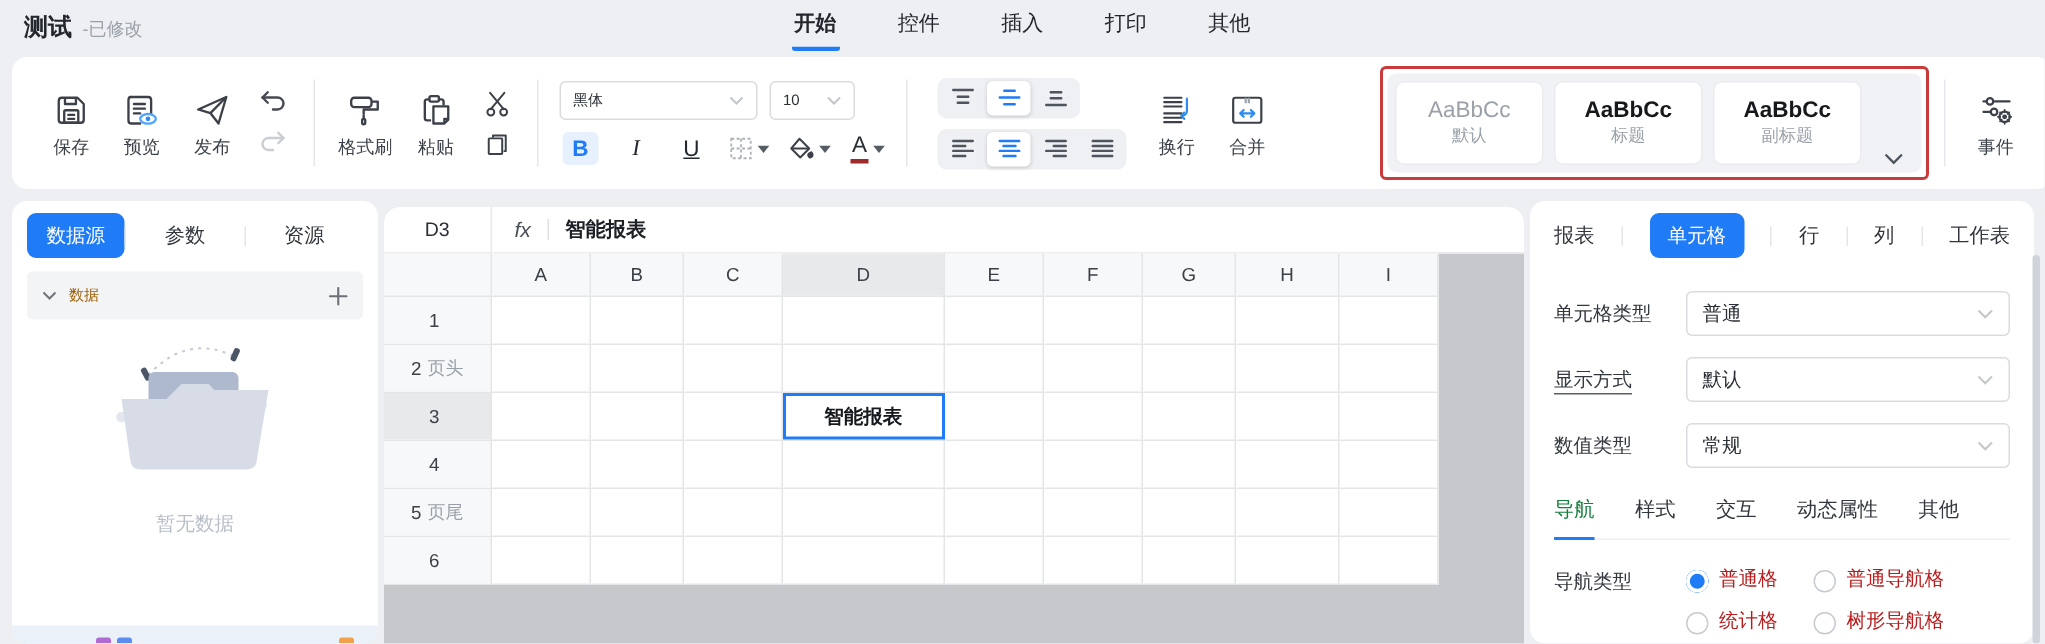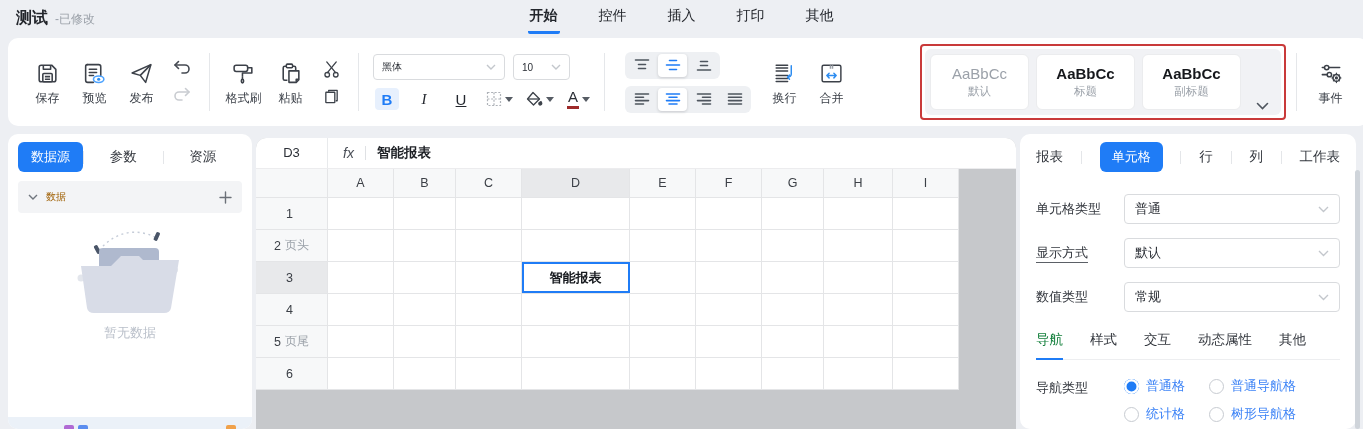--- a/index.html
+++ b/index.html
@@ -47,21 +47,21 @@
   .style-name{font-size:11.5px;color:#9ba1a9;line-height:1}
   .gallery-caret{width:28px;display:flex;justify-content:center;cursor:pointer}
   
   .left-card{position:absolute;left:8px;top:134px;width:244px;bottom:0;background:#fff;border-radius:10px;overflow:hidden}
   .lp-tabs{display:flex;align-items:center;height:46px;padding:0 10px;justify-content:space-between}
   .lp-pill{background:#1f7cf6;color:#fff;border-radius:6px;padding:6px 13px;font-size:13px;cursor:pointer}
   .lp-tab{font-size:13.5px;color:#32363d;cursor:pointer;flex:1;text-align:center}
   .vdiv{width:1px;height:13px;background:#e4e6e9}
   .lp-section{margin:1px 10px;background:#f3f4f6;border-radius:4px;height:32px;display:flex;align-items:center;padding:0 10px;gap:8px}
   .lp-section .name{font-size:10px;color:#a16207;flex:1}
-  .empty{position:absolute;top:86px;left:0;right:0;display:flex;flex-direction:column;align-items:center;gap:4px}
+  .empty{position:absolute;top:86px;left:0;right:0;display:flex;flex-direction:column;align-items:center;gap:20px}
   .empty .txt{font-size:13px;color:#b9bfc9}
   .lp-bottom{position:absolute;left:0;right:0;bottom:0;height:12px;background:#ebf1f8;overflow:hidden}
   .speck{position:absolute;bottom:0;width:10px;height:4px;border-radius:2px 2px 0 0}
   
   .canvas{position:absolute;left:256px;top:138px;width:760px;bottom:0;background:#c6c8cb;border-radius:10px 10px 0 0;overflow:hidden}
   .fbar{height:30px;background:#fff;display:flex;align-items:center;border-bottom:1px solid #ececee}
   .cellref{width:72px;height:30px;line-height:30px;text-align:center;font-size:13px;color:#2b2f36;border-right:1px solid #e8eaec;flex:none;box-sizing:border-box}
   .fx{margin:0 11px 0 15px;font-style:italic;font-family:Liberation Sans, sans-serif;color:#4a4f57;font-size:14px}
   .fdiv{width:1px;height:14px;background:#dfe1e4;margin-right:11px}
   .fval{font-size:13.5px;color:#1d2025;font-weight:600}
@@ -86,21 +86,21 @@
   .rp-row{display:flex;align-items:center;margin:14px 0}
   .rp-label{width:88px;font-size:13px;color:#33373e;flex:none}
   .rp-label .u{border-bottom:1px solid #5b6066;padding-bottom:2px}
   .rp-select{flex:1;height:30px;border:1px solid #d9dbde;border-radius:4px;display:flex;align-items:center;justify-content:space-between;padding:0 10px;font-size:13px;color:#2b2f36;background:#fff;box-sizing:border-box;cursor:pointer}
   .sub-tabs{display:flex;gap:27px;margin-top:19px;border-bottom:1px solid #edeef0;padding-bottom:10px}
   .sub-tab{font-size:13.5px;color:#33373e;cursor:pointer;position:relative}
   .sub-tab.on{color:#15803d}
   .sub-tab.on::after{content:'';position:absolute;left:0;right:0;bottom:-11px;height:2px;background:#1f7cf6}
   .nav-row{display:flex;margin-top:17px}
   .radio-grid{display:grid;grid-template-columns:auto auto;column-gap:24px;row-gap:10px}
-  .radio{display:flex;align-items:center;gap:7px;font-size:13px;color:#3b82f6;cursor:pointer;white-space:nowrap}
+  .radio{display:flex;align-items:flex-end;gap:7px;font-size:13px;color:#b91c1c;cursor:pointer;white-space:nowrap}
   .rdot{width:15px;height:15px;border-radius:50%;border:1px solid #c7cbd1;background:#fff;box-sizing:border-box;flex:none}
   .rdot.on{border:none;background:#1f7cf6;box-shadow:inset 0 0 0 2.5px #fff, inset 0 0 0 3.5px #1f7cf6}
   .rscroll{position:absolute;left:1355px;top:170px;bottom:0;width:5px;background:#cfd4da;border-radius:3px}
 </style>
 </head>
 <body>
 
 <div class="topbar">
   <div class="titlewrap">
     <span class="doc-title">测试</span>

